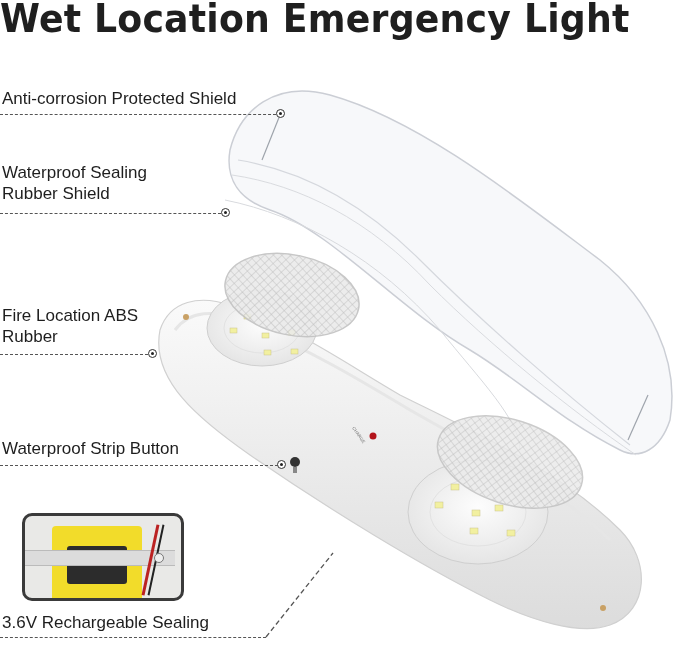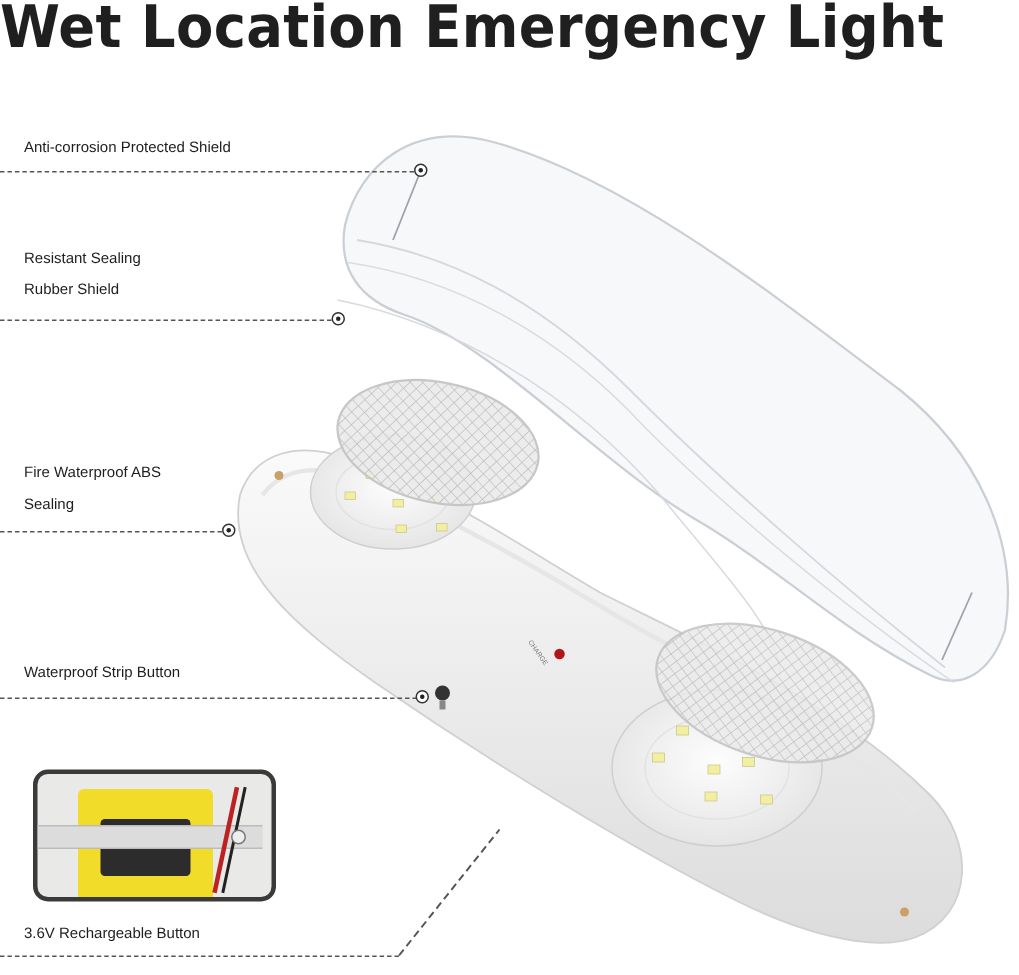--- a/index.html
+++ b/index.html
@@ -1,18 +1,18 @@
 <!DOCTYPE html>
 <html><head>
 <meta charset="utf-8">
 <style>
   html,body{margin:0;padding:0;background:#fff;}
   body{width:679px;height:650px;position:relative;overflow:hidden;font-family:"Liberation Sans",sans-serif;color:#1e1e1e;}
   .title{position:absolute;left:0;top:-4px;font-size:39px;font-weight:bold;letter-spacing:0.2px;white-space:nowrap;color:#1f1f1f;font-family:"DejaVu Sans",sans-serif;transform:scaleX(0.93);transform-origin:left top;}
-  .lbl{position:absolute;left:16px;font-size:10px;line-height:21px;color:#1e1e1e;}
+  .lbl{position:absolute;left:2px;font-size:17px;line-height:21px;color:#1e1e1e;}
   .lead{position:absolute;height:0;border-top:1.3px dashed #555;}
   .dot{position:absolute;width:9px;height:9px;border:1.3px solid #333;border-radius:50%;background:#fff;box-sizing:border-box;}
   .dot::after{content:"";position:absolute;left:2px;top:2px;width:3px;height:3px;background:#222;border-radius:50%;}
   svg{position:absolute;left:0;top:0;}
   .battery-box{position:absolute;left:22px;top:513px;width:162px;height:88px;border:3px solid #3a3a3a;border-radius:10px;background:#e9e9e7;overflow:hidden;box-sizing:border-box;}
 </style>
 </head>
 <body>
 
 <div class="title">Wet Location Emergency Light</div>
@@ -90,31 +90,31 @@
   <div style="position:absolute;left:0;top:34px;width:150px;height:14px;background:#dcdcdc;border-top:1px solid #bbb;border-bottom:1px solid #bbb;"></div>
   <div style="position:absolute;left:124px;top:8px;width:3px;height:72px;background:#b22;transform:rotate(12deg);"></div>
   <div style="position:absolute;left:130px;top:8px;width:2px;height:72px;background:#222;transform:rotate(12deg);"></div>
   <div style="position:absolute;left:129px;top:37px;width:8px;height:8px;border:1px solid #777;border-radius:50%;background:#eee;"></div>
 </div>
 
 <div class="lbl" style="top:88px">Anti-corrosion Protected Shield</div>
 <div class="lead" style="left:0;top:114px;width:276px"></div>
 <div class="dot" style="left:276px;top:109px"></div>
 
-<div class="lbl" style="top:162px">Resistant Sealing</div>
+<div class="lbl" style="top:162px">Waterproof Sealing</div>
 <div class="lbl" style="top:183px">Rubber Shield</div>
 <div class="lead" style="left:0;top:213px;width:221px"></div>
 <div class="dot" style="left:221px;top:208px"></div>
 
-<div class="lbl" style="top:305px">Fire Waterproof ABS</div>
-<div class="lbl" style="top:326px">Sealing</div>
+<div class="lbl" style="top:305px">Fire Location ABS</div>
+<div class="lbl" style="top:326px">Rubber</div>
 <div class="lead" style="left:0;top:354px;width:148px"></div>
 <div class="dot" style="left:148px;top:349px"></div>
 
 <div class="lbl" style="top:438px">Waterproof Strip Button</div>
 <div class="lead" style="left:0;top:465px;width:278px"></div>
 <div class="dot" style="left:277px;top:460px"></div>
 
-<div class="lbl" style="top:612px">3.6V Rechargeable Button</div>
+<div class="lbl" style="top:612px">3.6V Rechargeable Sealing</div>
 <div class="lead" style="left:0;top:637px;width:266px"></div>
 <svg width="679" height="650" style="pointer-events:none">
   <line x1="266" y1="637" x2="333" y2="553" stroke="#555" stroke-width="1.3" stroke-dasharray="5,3"></line>
 </svg>
 
 </body></html>

